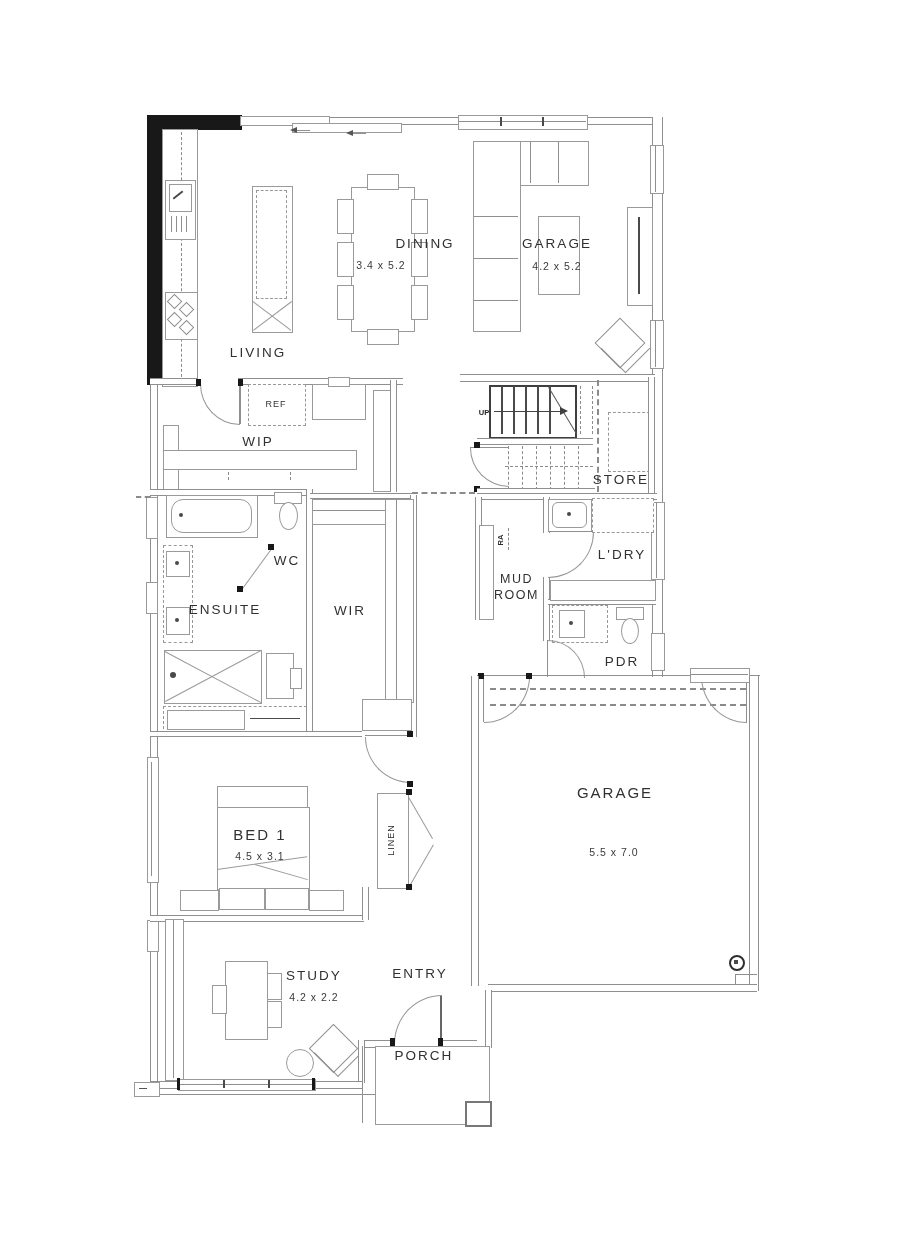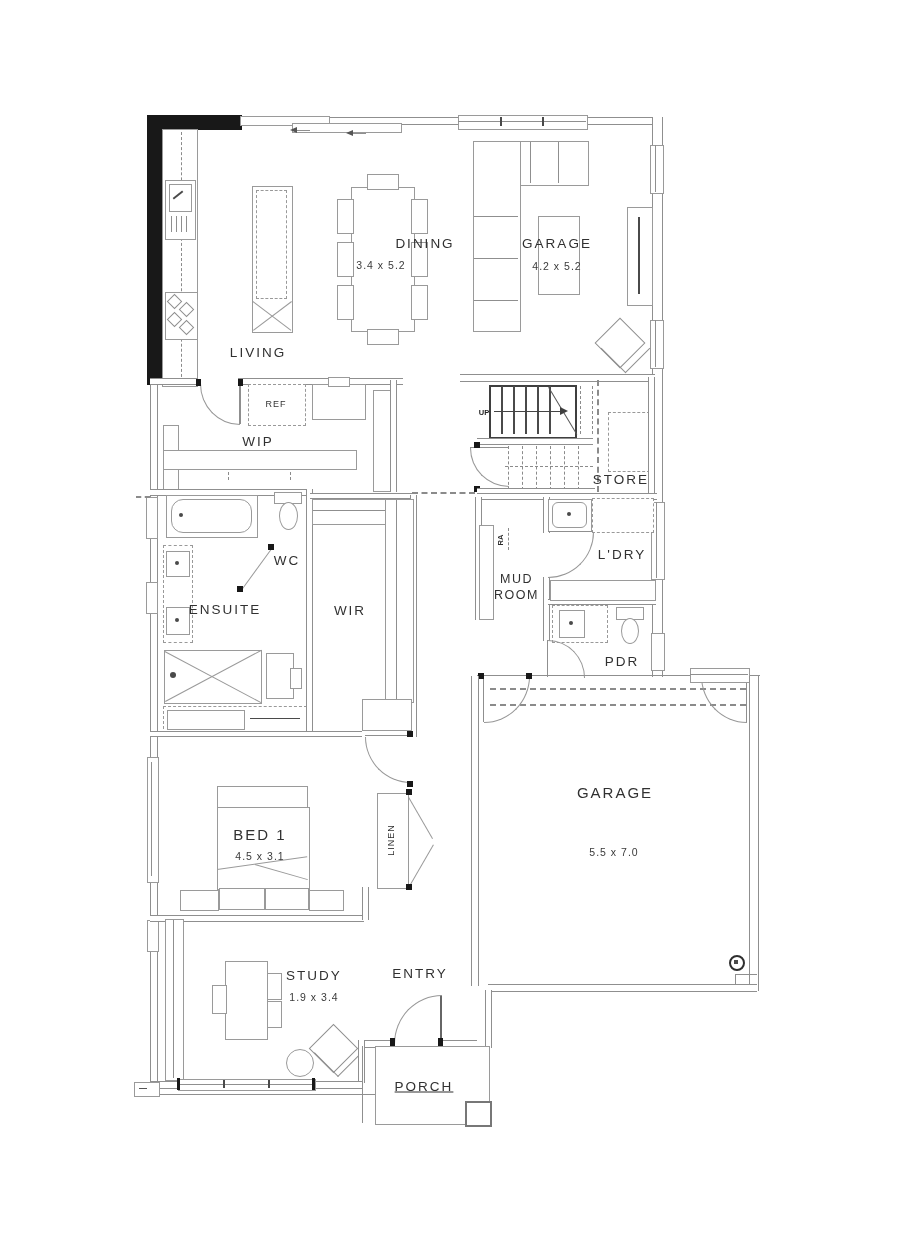--- a/index.html
+++ b/index.html
@@ -289,21 +289,21 @@
   <div class="f" style="left:165px;top:919px;width:17px;height:160px;"></div>
   <div class="ln" style="left:173px;top:920px;width:1px;height:158px;"></div>
   <div class="f" style="left:225px;top:961px;width:41px;height:77px;"></div>
   <div class="f" style="left:212px;top:985px;width:13px;height:27px;"></div>
   <div class="f" style="left:267px;top:973px;width:13px;height:25px;"></div>
   <div class="f" style="left:267px;top:1001px;width:13px;height:25px;"></div>
   <div class="f" style="left:286px;top:1049px;width:26px;height:26px;border-radius:50%;"></div>
   <div class="rot45" style="left:316px;top:1031px;width:33px;height:33px;"></div>
   <div class="rot45b" style="left:321px;top:1036px;width:33px;height:33px;"></div>
   <div class="lbl" style="left:314px;top:975px;">STUDY</div>
-  <div class="dim" style="left:314px;top:997px;">1.9 x 3.4</div>
+  <div class="dim" style="left:314px;top:997px;">4.2 x 2.2</div>
 
   <div class="lbl" style="left:420px;top:973px;">ENTRY</div>
   <div class="wlv" style="left:485px;top:990px;width:5px;height:58px;"></div>
   <div class="wlh" style="left:443px;top:1040px;width:34px;height:6px;"></div>
   <div class="wlh" style="left:360px;top:1040px;width:33px;height:6px;"></div>
   <div class="ln" style="left:440px;top:995px;width:2px;height:50px;background:#666;"></div>
   <div class="arc-tl" style="left:394px;top:995px;width:47px;height:48px;"></div>
   <div class="blk" style="left:390px;top:1038px;width:5px;height:8px;"></div>
   <div class="blk" style="left:438px;top:1038px;width:5px;height:8px;"></div>
   <div class="wlv" style="left:358px;top:1040px;width:5px;height:43px;"></div>
@@ -314,15 +314,15 @@
   <div class="blk" style="left:312px;top:1078px;width:3px;height:12px;"></div>
   <div class="lnd" style="left:223px;top:1080px;width:2px;height:8px;"></div>
   <div class="lnd" style="left:268px;top:1080px;width:2px;height:8px;"></div>
   <div class="ln" style="left:138px;top:1094px;width:247px;height:1px;"></div>
   <div class="f" style="left:134px;top:1082px;width:24px;height:13px;"></div>
   <div class="ln" style="left:139px;top:1088px;width:8px;height:1px;background:#555;"></div>
 
   <div class="f" style="left:375px;top:1046px;width:113px;height:77px;"></div>
   <div class="ln" style="left:362px;top:1046px;width:1px;height:77px;"></div>
   <div class="f" style="left:465px;top:1101px;width:23px;height:22px;border:2px solid #777;"></div>
-  <div class="lbl" style="left:424px;top:1086px;text-decoration:underline;">PORCH</div>
+  <div class="lbl" style="left:424px;top:1055px;">PORCH</div>
 
 </div>
 
 </body></html>

